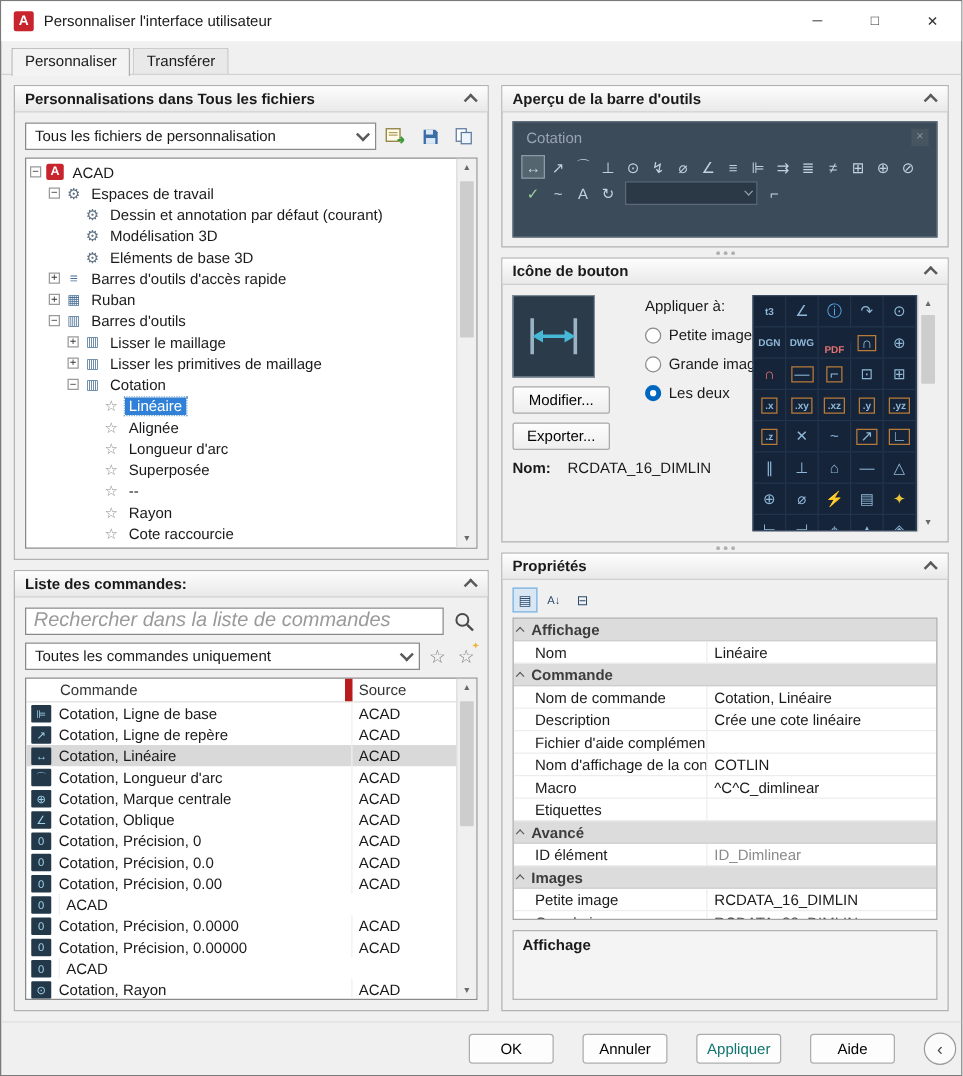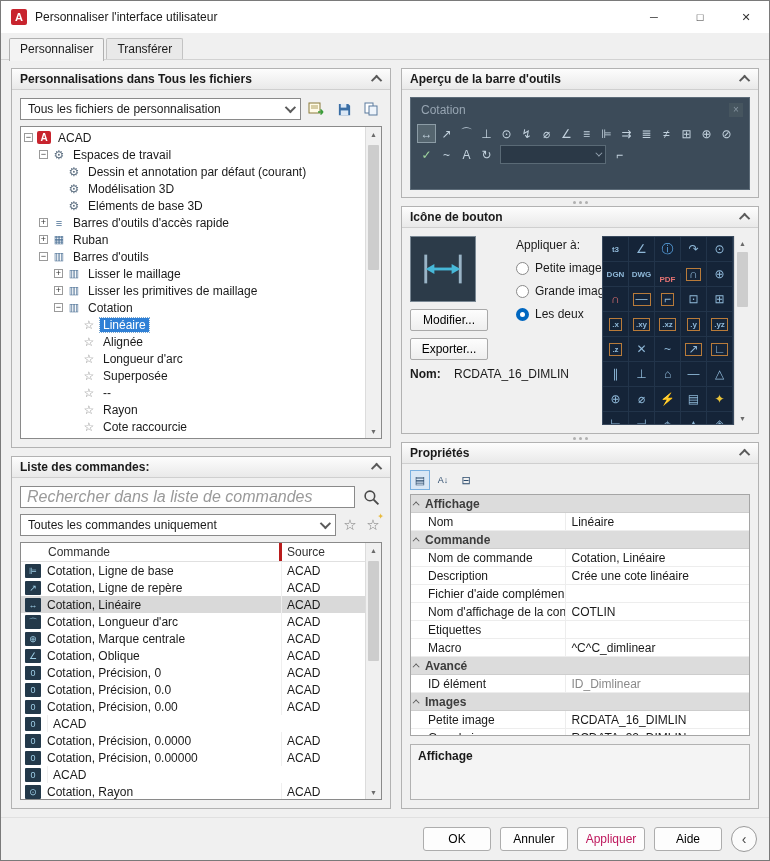--- a/index.html
+++ b/index.html
@@ -62,21 +62,21 @@
 
   
   .search{flex:1;height:22px;box-sizing:border-box;border:1px solid #8a8a8a;padding:0 6px;font-family:"Liberation Sans",sans-serif;font-size:16px;outline:none}
   .search::placeholder{color:#9a9a9a;font-style:italic}
   .starbtn{font-size:15px;color:#7a7a7a;position:relative;width:18px;text-align:center;flex:none}
   .starbtn .spark{position:absolute;top:-4px;right:-2px;font-size:8px;color:#e8b93a}
   .cmd-table{flex:1;margin-top:6px;background:#fff;border:1px solid #8a8a8a;display:flex;min-height:0}
   .cmd-main{flex:1;display:flex;flex-direction:column;min-width:0}
   .cmd-head{display:flex;height:18px;flex:none;border-bottom:1px solid #e0e0e0;color:#333;align-items:center}
   .c-cmd{flex:1;padding-left:27px}
-  .c-src{width:78px;flex:none;border-left:3px solid #b91c1c;padding-left:5px;align-self:stretch;display:flex;align-items:center}
+  .c-src{width:78px;flex:none;border-left:6px solid #b91c1c;padding-left:5px;align-self:stretch;display:flex;align-items:center}
   .cmd-body{flex:1;overflow:hidden}
   .crow{display:flex;align-items:center;height:17px}
   .crow.sel{background:#d9d9d9}
   .cicon{width:16px;height:14px;margin:0 6px 0 4px;background:#23394a;color:#9fd0e8;font-size:9px;line-height:14px;text-align:center;flex:none;border-radius:1px}
   .ctext{flex:1;white-space:nowrap;overflow:hidden}
   .csrc{width:78px;flex:none;padding-left:5px;border-left:1px solid #efefef;align-self:stretch;display:flex;align-items:center}
 
   
   .dark-toolbar{background:#3c4b59;border:1px solid #5c6b78;padding:3px 6px 8px;flex:1}
   .dt-head{display:flex;justify-content:space-between;align-items:center;color:#97a5b2;padding:2px 0 5px 4px}
@@ -115,23 +115,23 @@
   .pgrid{flex:1;background:#fff;border:1px solid #a5a5a5;overflow:hidden}
   .pcat{display:flex;align-items:center;gap:5px;background:#dcdcdc;height:17px;font-weight:bold;padding-left:4px;border-bottom:1px solid #cdcdcd;color:#3d3d3d}
   .prow{display:flex;height:17px;border-bottom:1px solid #ededed}
   .pname{width:46%;box-sizing:border-box;padding-left:17px;border-right:1px solid #ededed;display:flex;align-items:center;white-space:nowrap;overflow:hidden}
   .pval{flex:1;padding-left:5px;display:flex;align-items:center;white-space:nowrap;overflow:hidden}
   .pval.muted{color:#8a8a8a}
   .pdesc{height:56px;flex:none;margin-top:8px;border:1px solid #b2b2b2;background:#f4f4f4;padding:4px 7px;box-sizing:border-box}
   .pdesc-title{font-weight:bold}
 
   
-  .footer{height:42px;flex:none;display:flex;align-items:center;justify-content:flex-end;gap:9px;padding:0 12px;border-top:1px solid #e0e0e0}
+  .footer{height:42px;flex:none;display:flex;align-items:center;justify-content:flex-end;gap:23px;padding:0 4px;border-top:1px solid #e0e0e0}
   .fbtn{min-width:68px;height:24px;border-radius:3px;border:1px solid #adadad;background:#fdfdfd;font-family:"Liberation Sans",sans-serif;font-size:12px}
-  .fbtn.disabled{color:#be185d}
+  .fbtn.disabled{color:#0f766e}
   .collapse-circle{width:24px;height:24px;border-radius:50%;border:1px solid #9a9a9a;background:#fbfbfb;display:flex;align-items:center;justify-content:center;font-size:14px;color:#444;flex:none}
   .b{font-weight:bold}
 </style>
 </head>
 <body>
 
 <div class="dialog">
 
   <div class="titlebar">
     <span class="app-logo">A</span>
@@ -602,26 +602,26 @@
               </div>
               <div class="prow">
                 <span class="pname">Fichier d'aide complémen</span>
                 <span class="pval"></span>
               </div>
               <div class="prow">
                 <span class="pname">Nom d'affichage de la con</span>
                 <span class="pval">COTLIN</span>
               </div>
               <div class="prow">
+                <span class="pname">Macro</span>
+                <span class="pval">^C^C_dimlinear</span>
+              </div>
+              <div class="prow">
                 <span class="pname">Etiquettes</span>
                 <span class="pval"></span>
-              </div>
-              <div class="prow">
-                <span class="pname">Macro</span>
-                <span class="pval">^C^C_dimlinear</span>
               </div>
               <div class="pcat">
                 <span class="chev up tiny"></span>
                 <span>Avancé</span>
               </div>
               <div class="prow">
                 <span class="pname">ID élément</span>
                 <span class="pval muted">ID_Dimlinear</span>
               </div>
               <div class="pcat">

